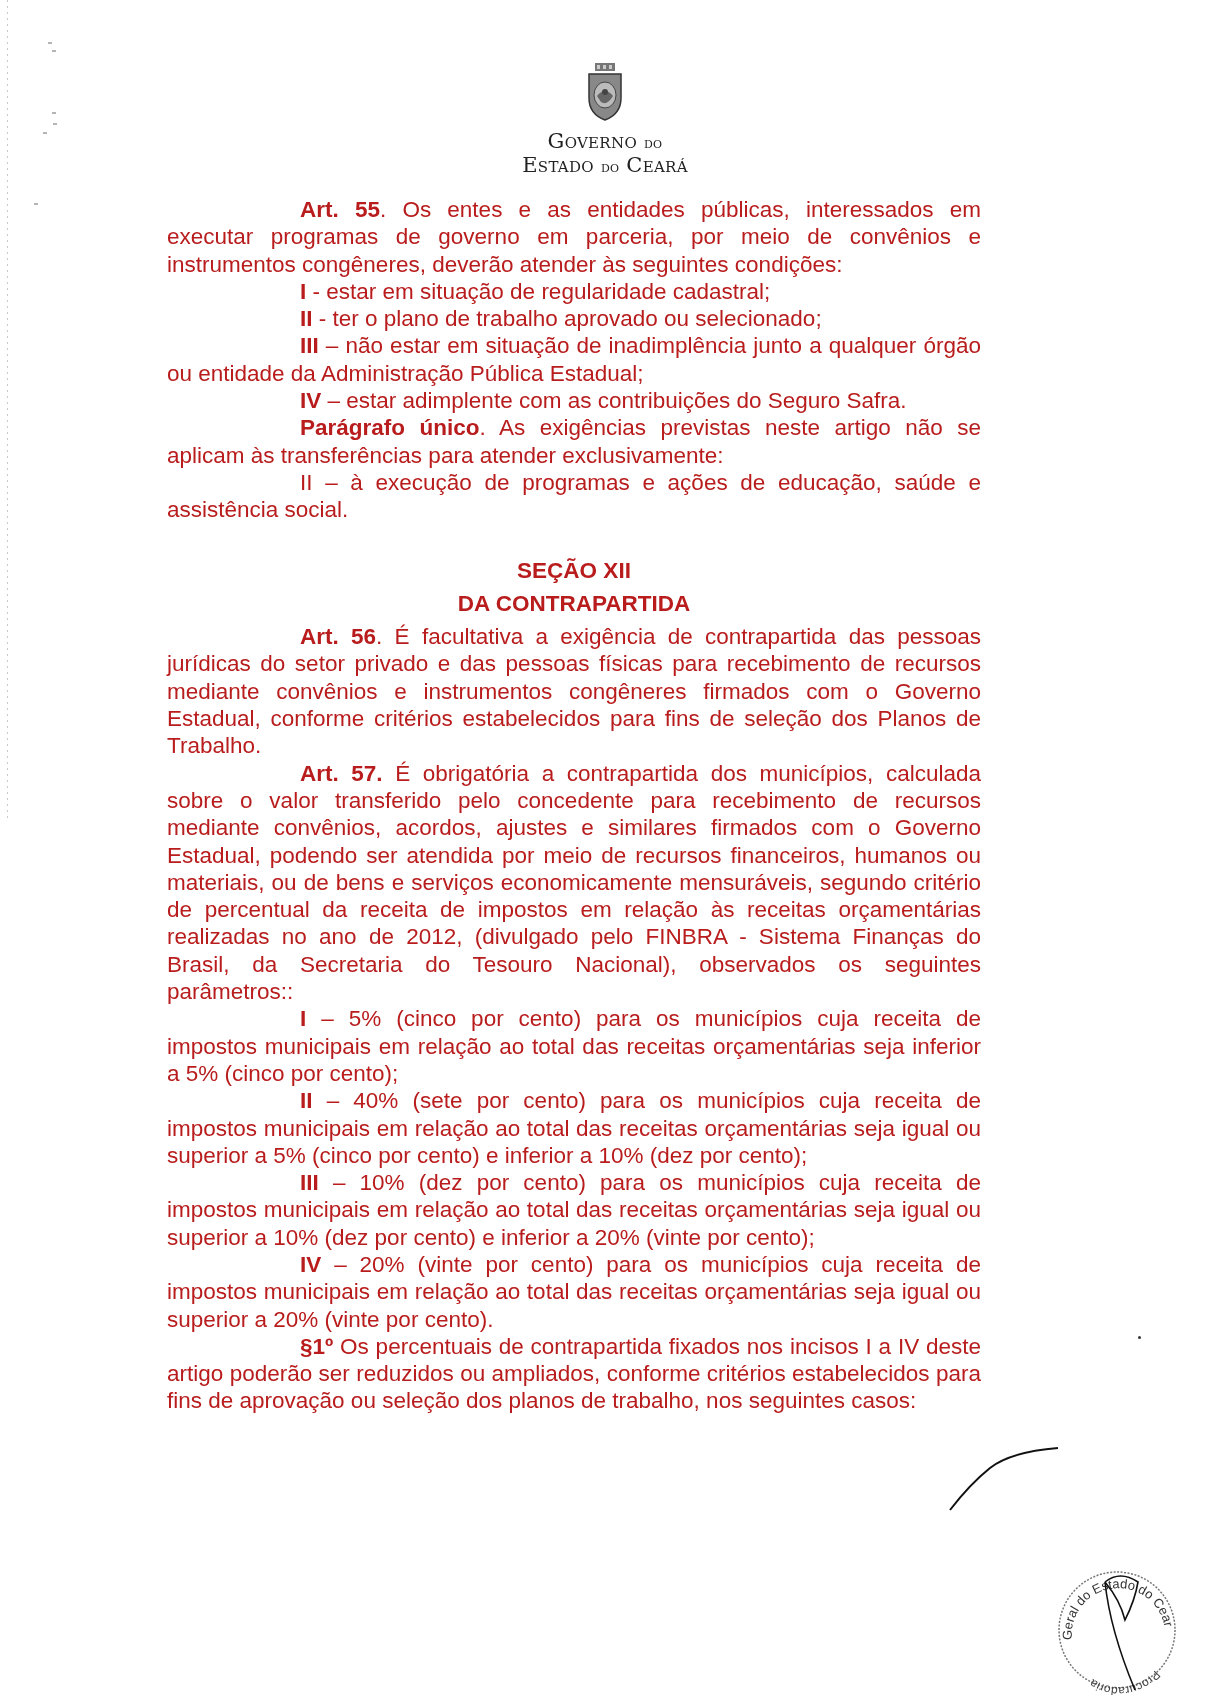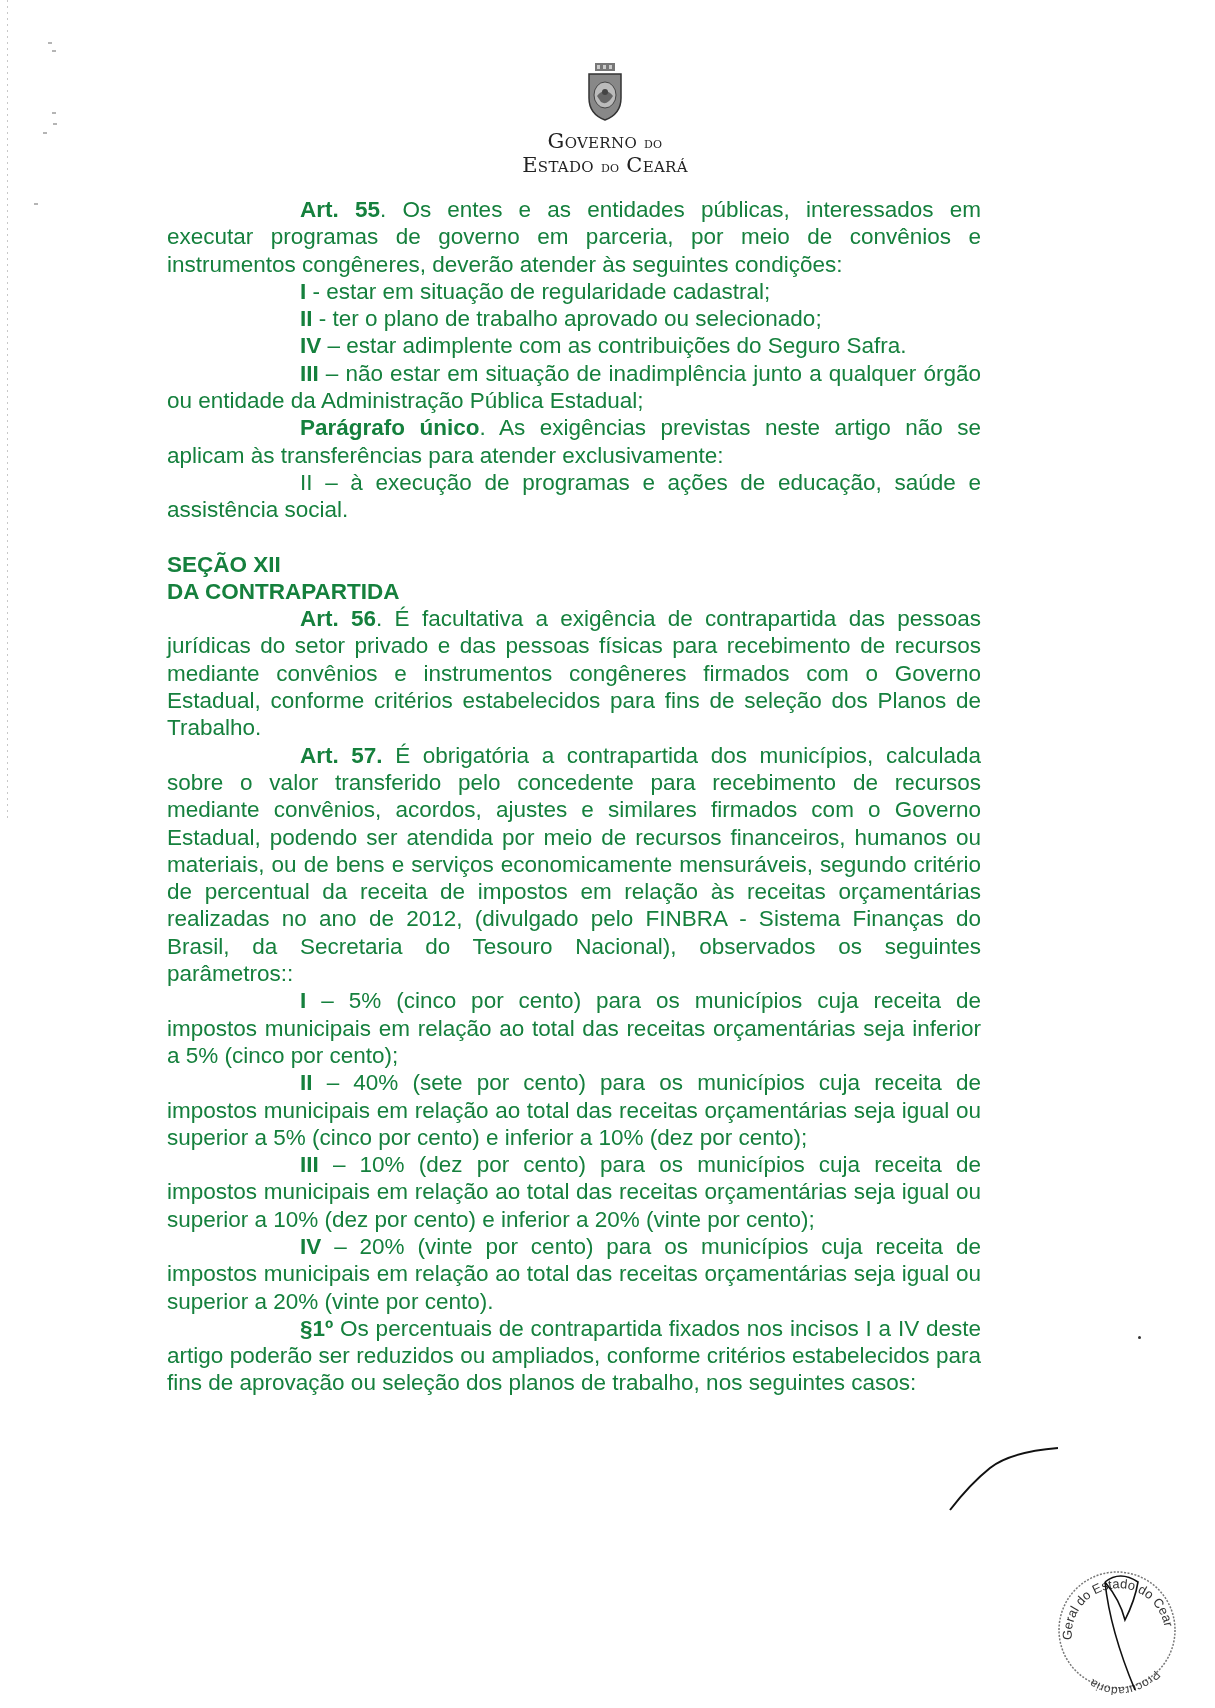--- a/index.html
+++ b/index.html
@@ -7,25 +7,25 @@
   .page { position: absolute; left: 0; top: 0; width: 1215px; height: 1224px; background: #fff; }
   .scanline { position: absolute; left: 7px; top: 0; width: 1px; height: 820px;
     background: repeating-linear-gradient(to bottom, #c8c8c8 0 2px, transparent 2px 6px); }
   .speck { position: absolute; width: 4px; height: 2px; background: #b5b5b5; }
   .header { position: absolute; left: 470px; top: 62px; width: 270px; text-align: center; }
   .crest { width: 44px; height: 62px; margin: 0 auto 6px auto; display: block; }
   .gov1, .gov2 { font-family: "DejaVu Serif", "Liberation Serif", serif; font-variant: small-caps;
     font-size: 21px; letter-spacing: 0.3px; line-height: 22px; color: #222; }
   .gov1 .sm, .gov2 .sm { font-size: 15px; }
   .body-text { position: absolute; left: 167px; top: 196px; width: 814px;
-    font-family: "Liberation Sans", sans-serif; font-size: 22.5px; line-height: 27.3px; color: #15803d; }
+    font-family: "Liberation Sans", sans-serif; font-size: 22.5px; line-height: 27.3px; color: #b91c1c; }
   .p { margin: 0; text-align: justify; text-align-last: left; }
   .ind { text-indent: 133px; }
   .p b { font-weight: bold; }
-  .section { font-weight: bold; margin: 0; }
+  .section { text-align: center; font-weight: bold; margin: 6px; }
   .gap { height: 27px; }
   .stamp { position: absolute; left: 1050px; top: 1560px; width: 135px; height: 135px; }
   .dot { position: absolute; left: 1138px; top: 1336px; width: 3px; height: 3px; background: #333; border-radius: 50%; }
 </style>
 </head>
 <body>
 
 <div class="page">
 
   <div class="scanline"></div>
@@ -49,22 +49,22 @@
     </svg>
     <div class="gov1"><span>Governo</span> <span class="sm">do</span></div>
     <div class="gov2"><span>Estado</span> <span class="sm">do</span> <span>Ceará</span></div>
   </div>
 
   <div class="body-text">
 
     <p class="p ind"><b>Art. 55</b><span>. Os entes e as entidades públicas, interessados em executar programas de governo em parceria, por meio de convênios e instrumentos congêneres, deverão atender às seguintes condições:</span></p>
     <p class="p ind"><b>I</b><span> - </span><span>estar em situação de regularidade cadastral;</span></p>
     <p class="p ind"><b>II</b><span> - </span><span>ter o plano de trabalho aprovado ou selecionado;</span></p>
+    <p class="p ind"><b>III</b><span> – </span><span>não estar em situação de inadimplência junto a qualquer órgão ou entidade da Administração Pública Estadual;</span></p>
     <p class="p ind"><b>IV</b><span> – </span><span>estar adimplente com as contribuições do Seguro Safra.</span></p>
-    <p class="p ind"><b>III</b><span> – </span><span>não estar em situação de inadimplência junto a qualquer órgão ou entidade da Administração Pública Estadual;</span></p>
     <p class="p ind"><b>Parágrafo único</b><span>. As exigências previstas neste artigo não se aplicam às transferências para atender exclusivamente:</span></p>
     <p class="p ind"><span>II</span><span> – </span><span>à execução de programas e ações de educação, saúde e assistência social.</span></p>
 
     <div class="gap"></div>
 
     <p class="section">SEÇÃO XII</p>
     <p class="section">DA CONTRAPARTIDA</p>
 
     <p class="p ind"><b>Art. 56</b><span>. É facultativa a exigência de contrapartida das pessoas jurídicas do setor privado e das pessoas físicas para recebimento de recursos mediante convênios e instrumentos congêneres firmados com o Governo Estadual, conforme critérios estabelecidos para fins de seleção dos Planos de Trabalho.</span></p>
 

